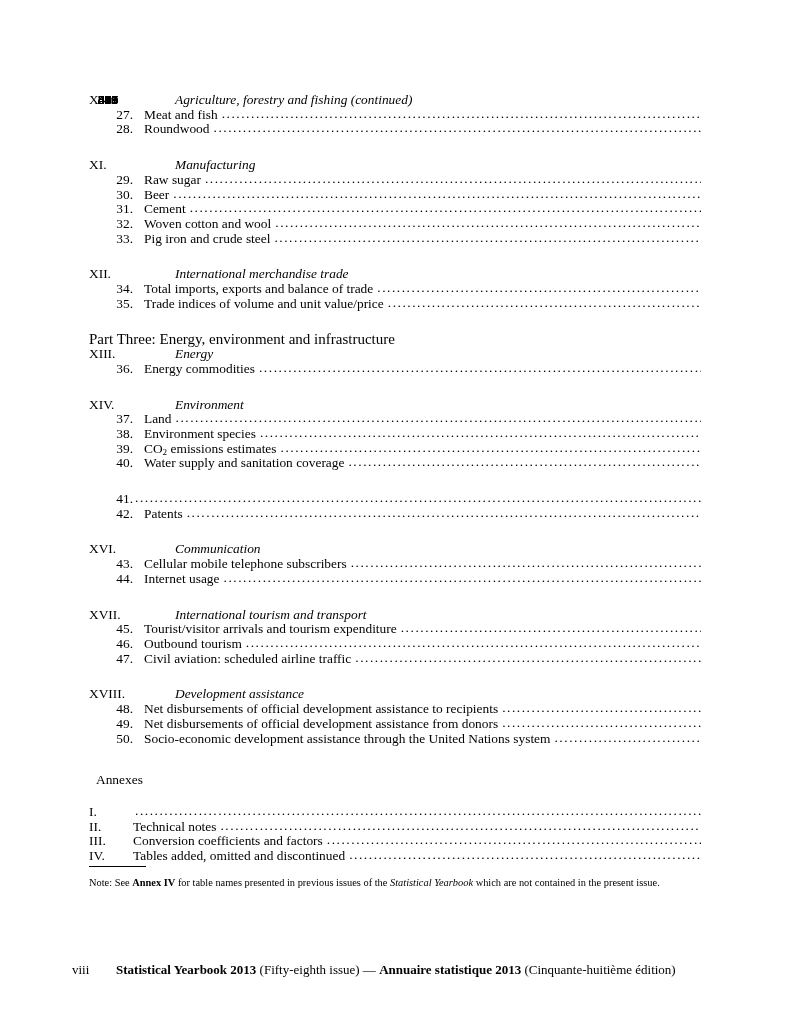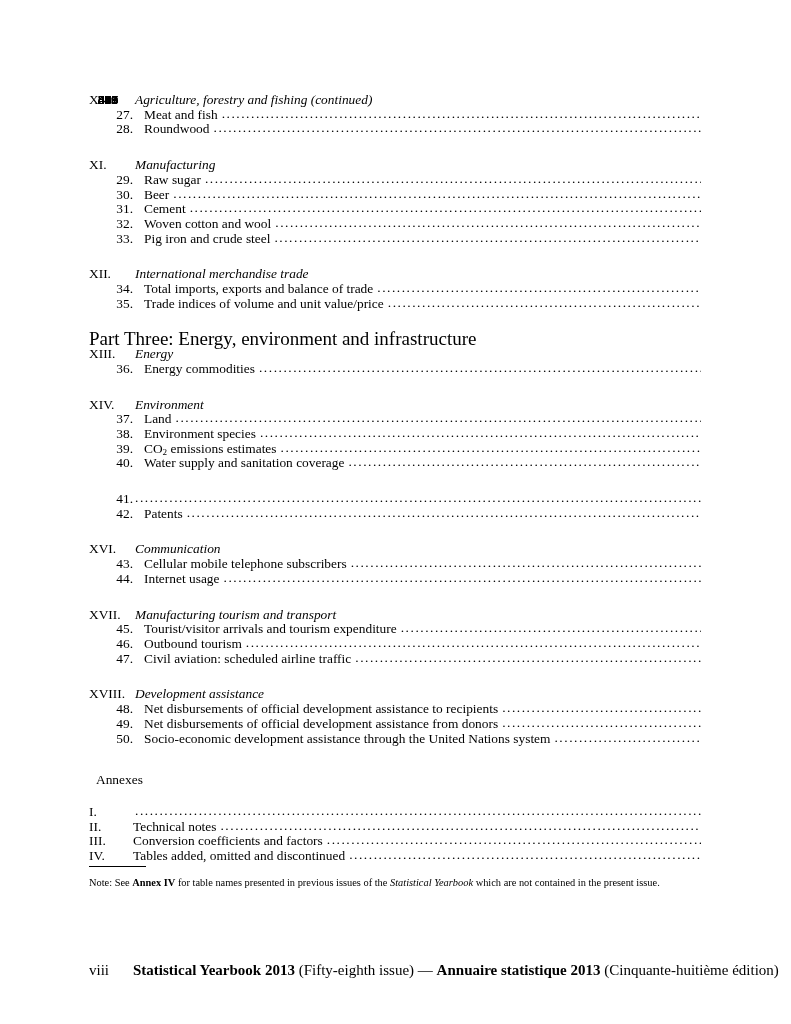--- a/index.html
+++ b/index.html
@@ -45,20 +45,21 @@
     white-space: nowrap;
   }
   .chapter .numeral {
     flex: 0 0 auto;
     min-width: 44px;
     padding-right: 2px;
     font-style: normal;
   }
   .chapter .ctitle {
     font-style: italic;
+    margin-left: 40px;
   }
 
   
   .entry {
     display: flex;
     align-items: baseline;
     font-size: 13.4px;
     line-height: 14.7px;
     white-space: nowrap;
   }
@@ -99,21 +100,21 @@
   }
 
   sub {
     font-size: 0.68em;
     vertical-align: -0.22em;
     line-height: 0;
   }
 
   
   .part-heading {
-    font-size: 19px;
+    font-size: 15px;
     line-height: 14.7px;
     margin-top: 21px;
     margin-bottom: 0;
     white-space: nowrap;
   }
 
   
   .annex-heading {
     font-size: 13.4px;
     line-height: 14.7px;
@@ -177,24 +178,24 @@
     font-size: 10.4px;
     line-height: 13px;
     white-space: nowrap;
   }
   .note-text b { font-weight: bold; }
   .note-text i { font-style: italic; }
 
   
   .footer {
     position: absolute;
-    left: 89px;
+    left: 72px;
     top: 963px;
     width: 620px;
-    font-size: 15px;
+    font-size: 13px;
     line-height: 14px;
     display: flex;
     align-items: flex-end;
     white-space: nowrap;
   }
   .footer .folio {
     flex: 0 0 auto;
     width: 44px;
     text-align: left;
   }
@@ -353,21 +354,21 @@
           <div class="entry">
             <span class="num">44.</span>
             <span class="etitle">Internet usage</span>
             <span class="leaders"></span>
             <span class="page">479</span>
           </div>
         </div>
         <div class="group">
           <div class="chapter">
             <span class="numeral">XVII.</span>
-            <span class="ctitle">Manufacturing tourism and transport</span>
+            <span class="ctitle">International tourism and transport</span>
           </div>
           <div class="entry">
             <span class="num">45.</span>
             <span class="etitle">Tourist/visitor arrivals and tourism expenditure</span>
             <span class="leaders"></span>
             <span class="page">487</span>
           </div>
           <div class="entry">
             <span class="num">46.</span>
             <span class="etitle">Outbound tourism</span>

